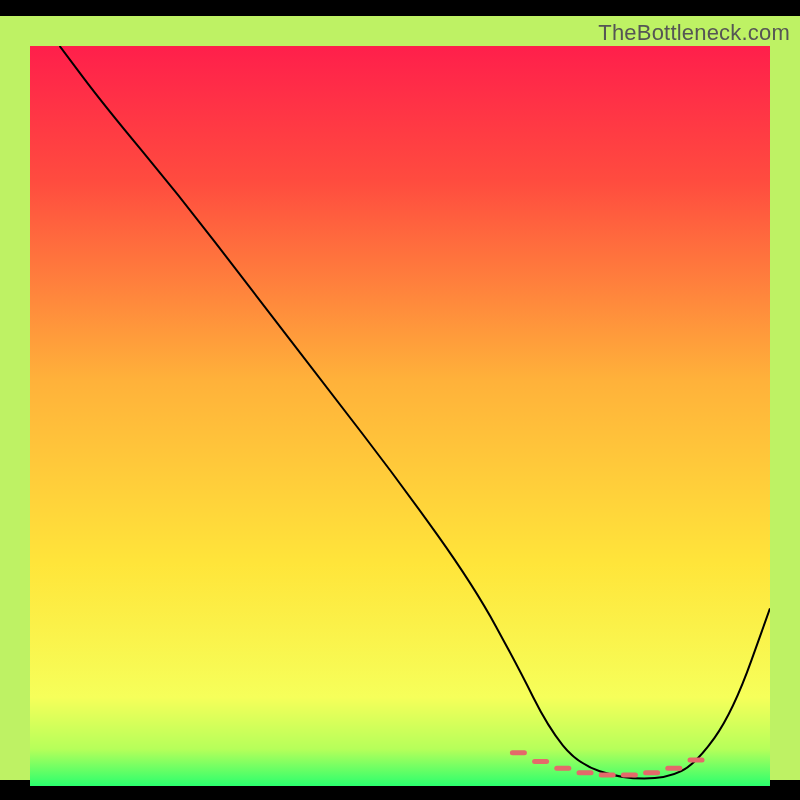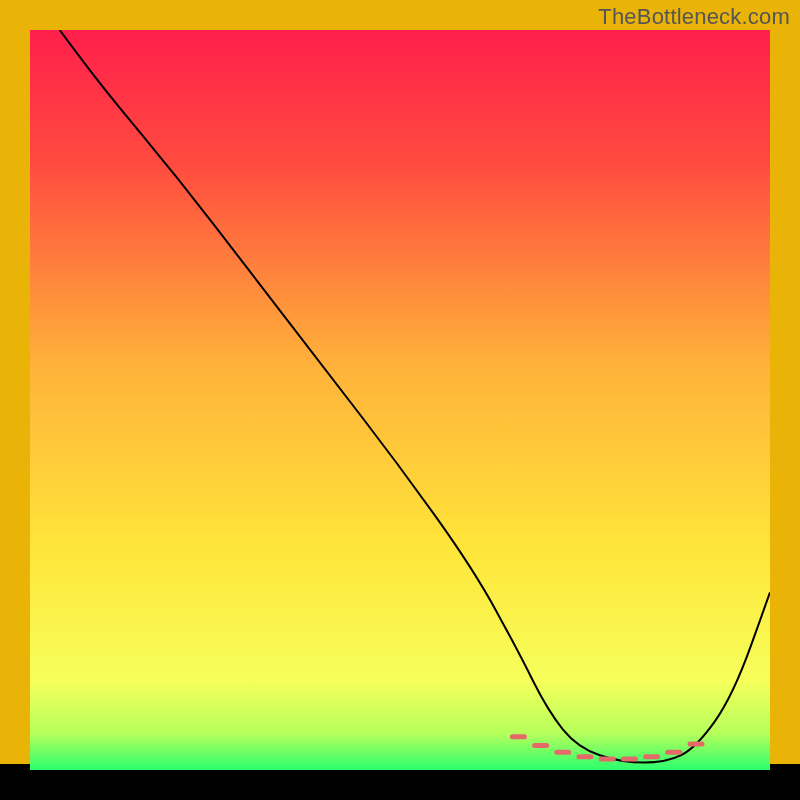--- a/index.html
+++ b/index.html
@@ -1,21 +1,22 @@
 <!DOCTYPE html>
 <html><head>
 <meta charset="utf-8">
 <style>
   * { margin: 0; padding: 0; box-sizing: border-box; }
   html, body { width: 800px; height: 800px; overflow: hidden; background: #000; }
   .frame {
     position: relative;
     width: 800px;
     height: 764px;
-    background: #eab308;
+    background: #bef264;
+    margin-top: 16px;
   }
   .watermark {
     position: absolute;
     top: 4px;
     right: 10px;
     font-family: Arial, Helvetica, sans-serif;
     font-size: 22px;
     color: #555;
     letter-spacing: 0.2px;
     z-index: 5;

